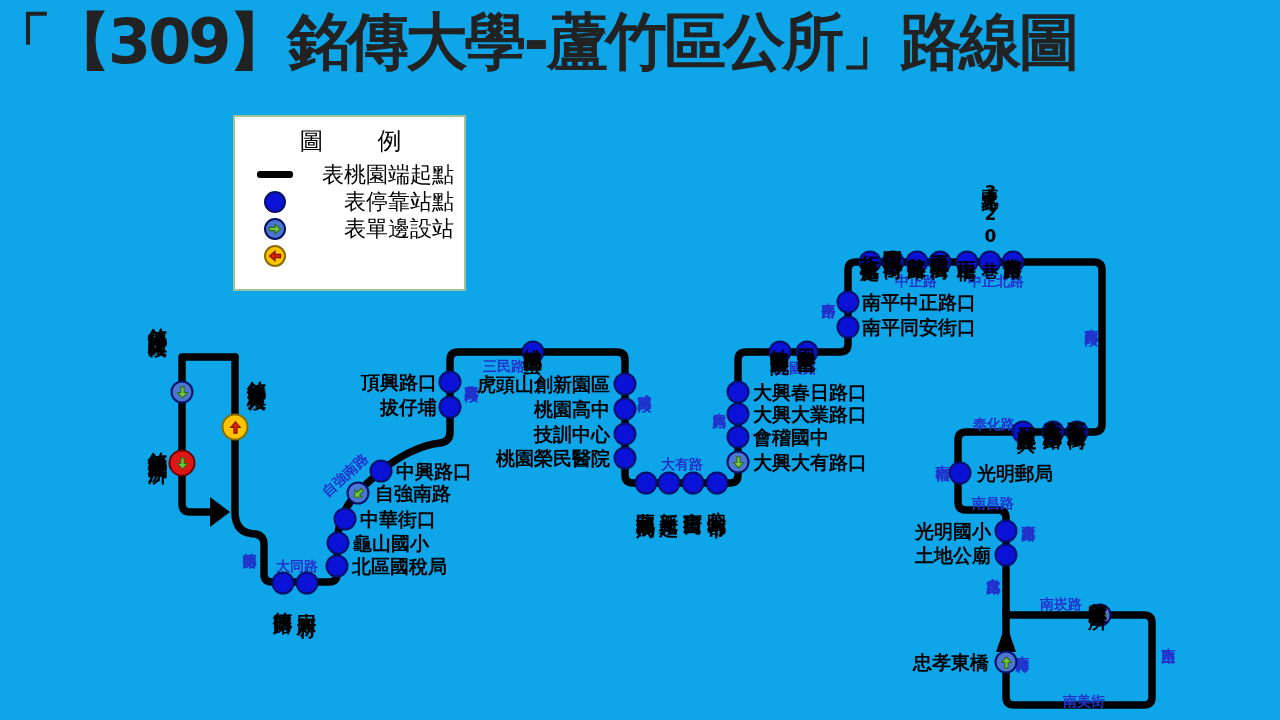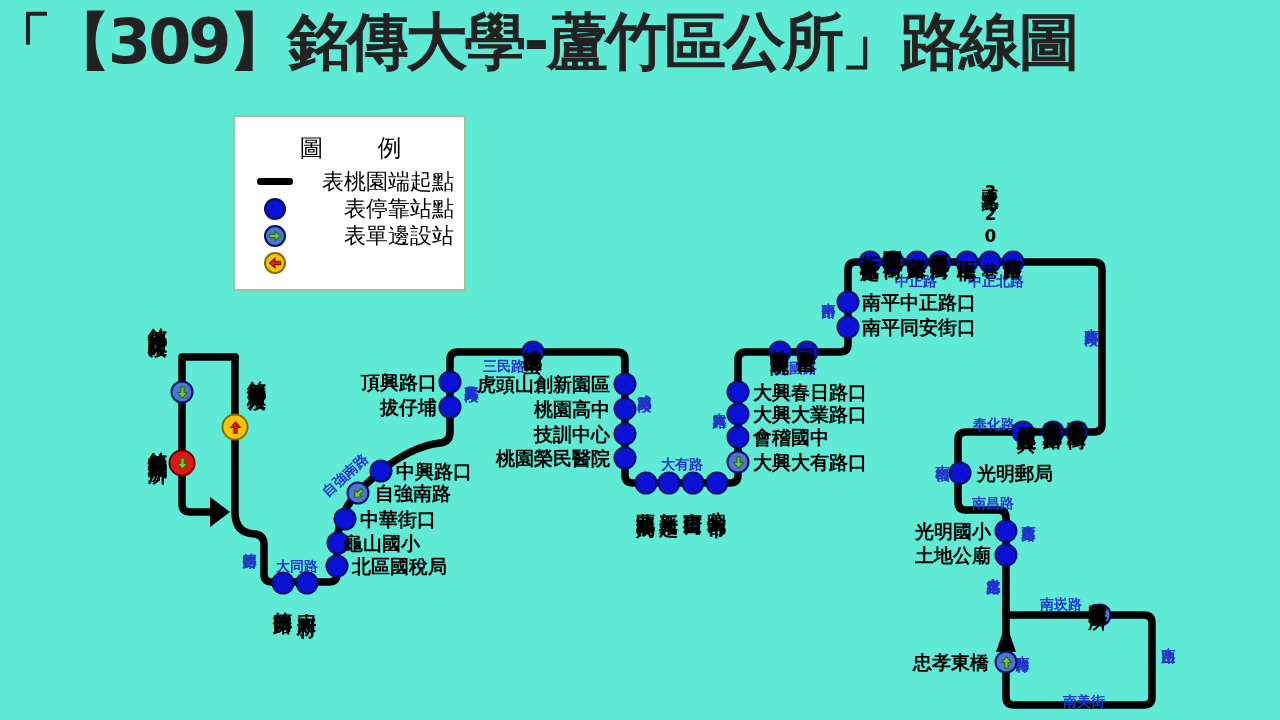--- a/index.html
+++ b/index.html
@@ -1,16 +1,16 @@
 <!DOCTYPE html>
 <html><head>
 <meta charset="utf-8">
 <style>
   html,body{margin:0;padding:0;background:#fff;}
-  .stage{position:relative;width:1280px;height:720px;background:#5eead4;overflow:hidden;
+  .stage{position:relative;width:1280px;height:720px;background:#0ea5e9;overflow:hidden;
          font-family:"DejaVu Sans","Liberation Sans",sans-serif;}
   .title{position:absolute;top:0px;left:-10px;font-size:62px;font-weight:bold;color:#222;
          white-space:nowrap;letter-spacing:-3px;}
   .route-svg{position:absolute;left:0;top:0;z-index:1;}
 
   
   .dot{position:absolute;width:23px;height:23px;border-radius:50%;box-sizing:border-box;
        background:#0a12d8;border:2px solid #051066;transform:translate(-50%,-50%);z-index:3;}
   .dot.side{background:#4b76d4;}
   .dot.origin{width:27px;height:27px;background:#ffc400;border-color:#8a6b00;}
@@ -32,21 +32,21 @@
   .rl{position:absolute;font-size:14px;font-weight:bold;color:#2233cc;white-space:nowrap;
       line-height:1;z-index:2;}
   .rl.h{transform:translateY(-50%);}
   .rl.v{writing-mode:vertical-rl;text-orientation:upright;transform:translateX(-50%);
         letter-spacing:1px;}
   .rl.diag{transform:translate(-50%,-50%) rotate(-42deg);}
 
   
   .legend{position:absolute;left:233px;top:115px;width:233px;height:176px;background:#fff;
           border:2px solid #9bc49b;box-sizing:border-box;z-index:5;display:flex;
-          flex-direction:column;padding:15px 10px 4px 14px;}
+          flex-direction:column;padding:8px 10px 4px 14px;}
   .legend-title{font-size:24px;color:#000;text-align:center;letter-spacing:2px;margin-bottom:4px;}
   .lrow{display:flex;align-items:center;height:27px;}
   .lsym{width:52px;display:flex;justify-content:center;align-items:center;flex:0 0 52px;}
   .ltext{flex:1;text-align:right;font-size:22px;color:#000;}
   .lline{width:36px;height:7px;background:#000;border-radius:3px;}
   .ldot{position:relative;width:22px;height:22px;border-radius:50%;box-sizing:border-box;
         background:#0a12d8;border:2px solid #051066;}
   .ldot.side{background:#4b76d4;} .ldot.origin{background:#ffc400;border-color:#8a6b00;}
   .ldot.terminal{background:#df1616;border-color:#6b0000;}
 </style>
@@ -184,21 +184,21 @@
   <div class="dot" style="left:1006px;top:531px"></div>
   <div class="dot" style="left:1006px;top:555px"></div>
 
   <div class="sl v" style="left:158px;top:313px">銘傳設計大樓</div>
   <div class="sl v" style="left:257px;top:366px">銘傳資管大樓</div>
   <div class="sl v" style="left:158px;top:437px">銘傳郵政代辦所</div>
   <div class="sl v" style="left:283px;top:597px">德明路口</div>
   <div class="sl v" style="left:307px;top:597px">大同新村</div>
 
   <div class="sl h" style="left:352px;top:566px">北區國稅局</div>
-  <div class="sl h" style="left:344px;top:543px">龜山國小</div>
+  <div class="sl h" style="left:353px;top:543px">龜山國小</div>
   <div class="sl h" style="left:360px;top:519px">中華街口</div>
   <div class="sl h" style="left:375px;top:493px">自強南路</div>
   <div class="sl h" style="left:396px;top:471px">中興路口</div>
   <div class="sl h" style="right:843px;top:407px">拔仔埔</div>
   <div class="sl h" style="right:843px;top:382px">頂興路口</div>
 
   <div class="sl v" style="left:533px;bottom:377px">桃園巨蛋</div>
   <div class="sl h" style="right:670px;top:384px">虎頭山創新園區</div>
   <div class="sl h" style="right:670px;top:409px">桃園高中</div>
   <div class="sl h" style="right:670px;top:434px">技訓中心</div>

